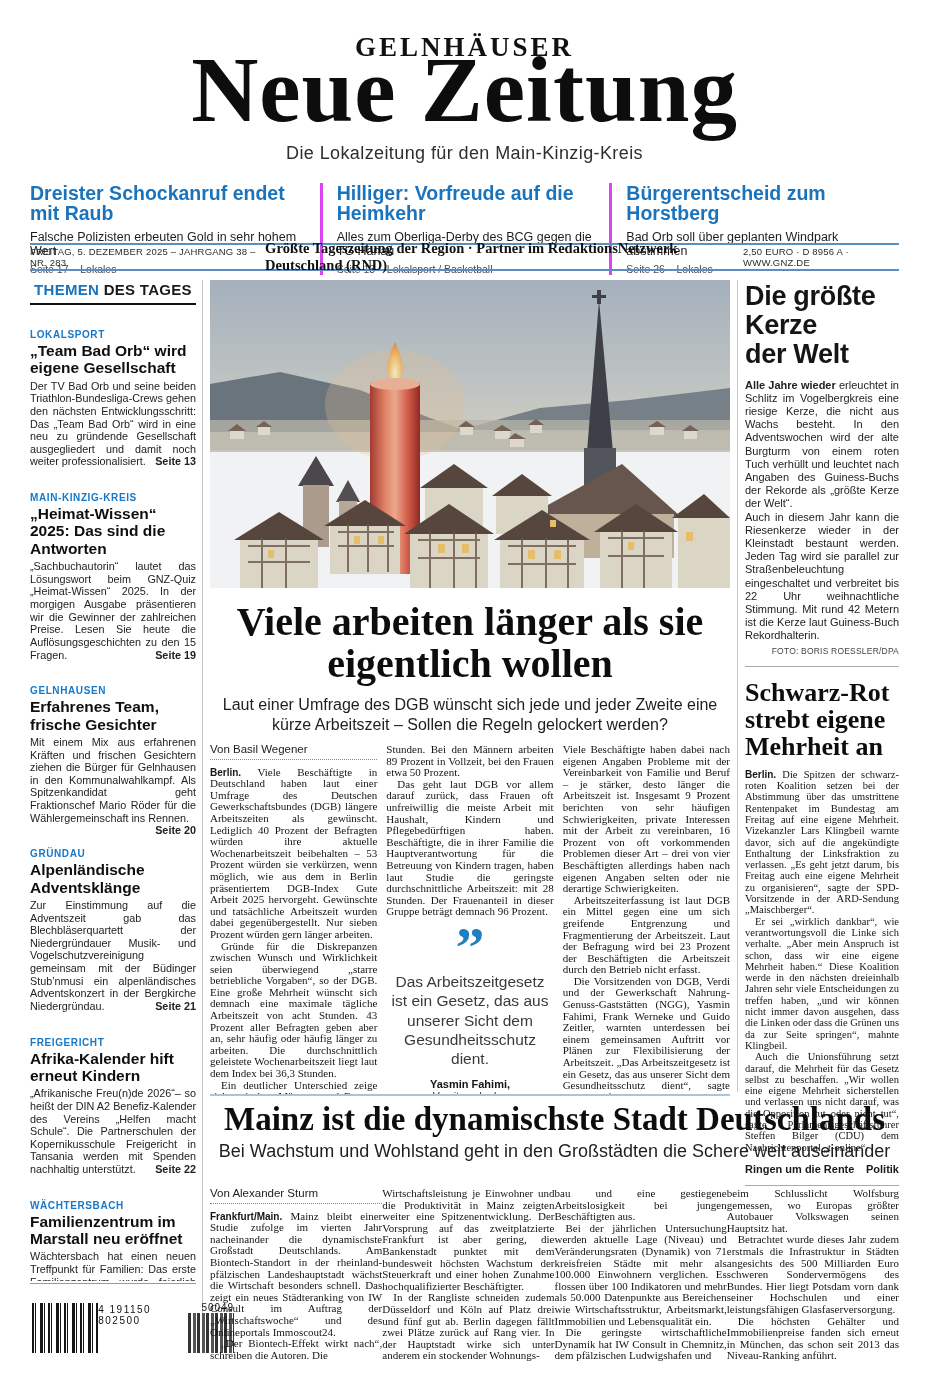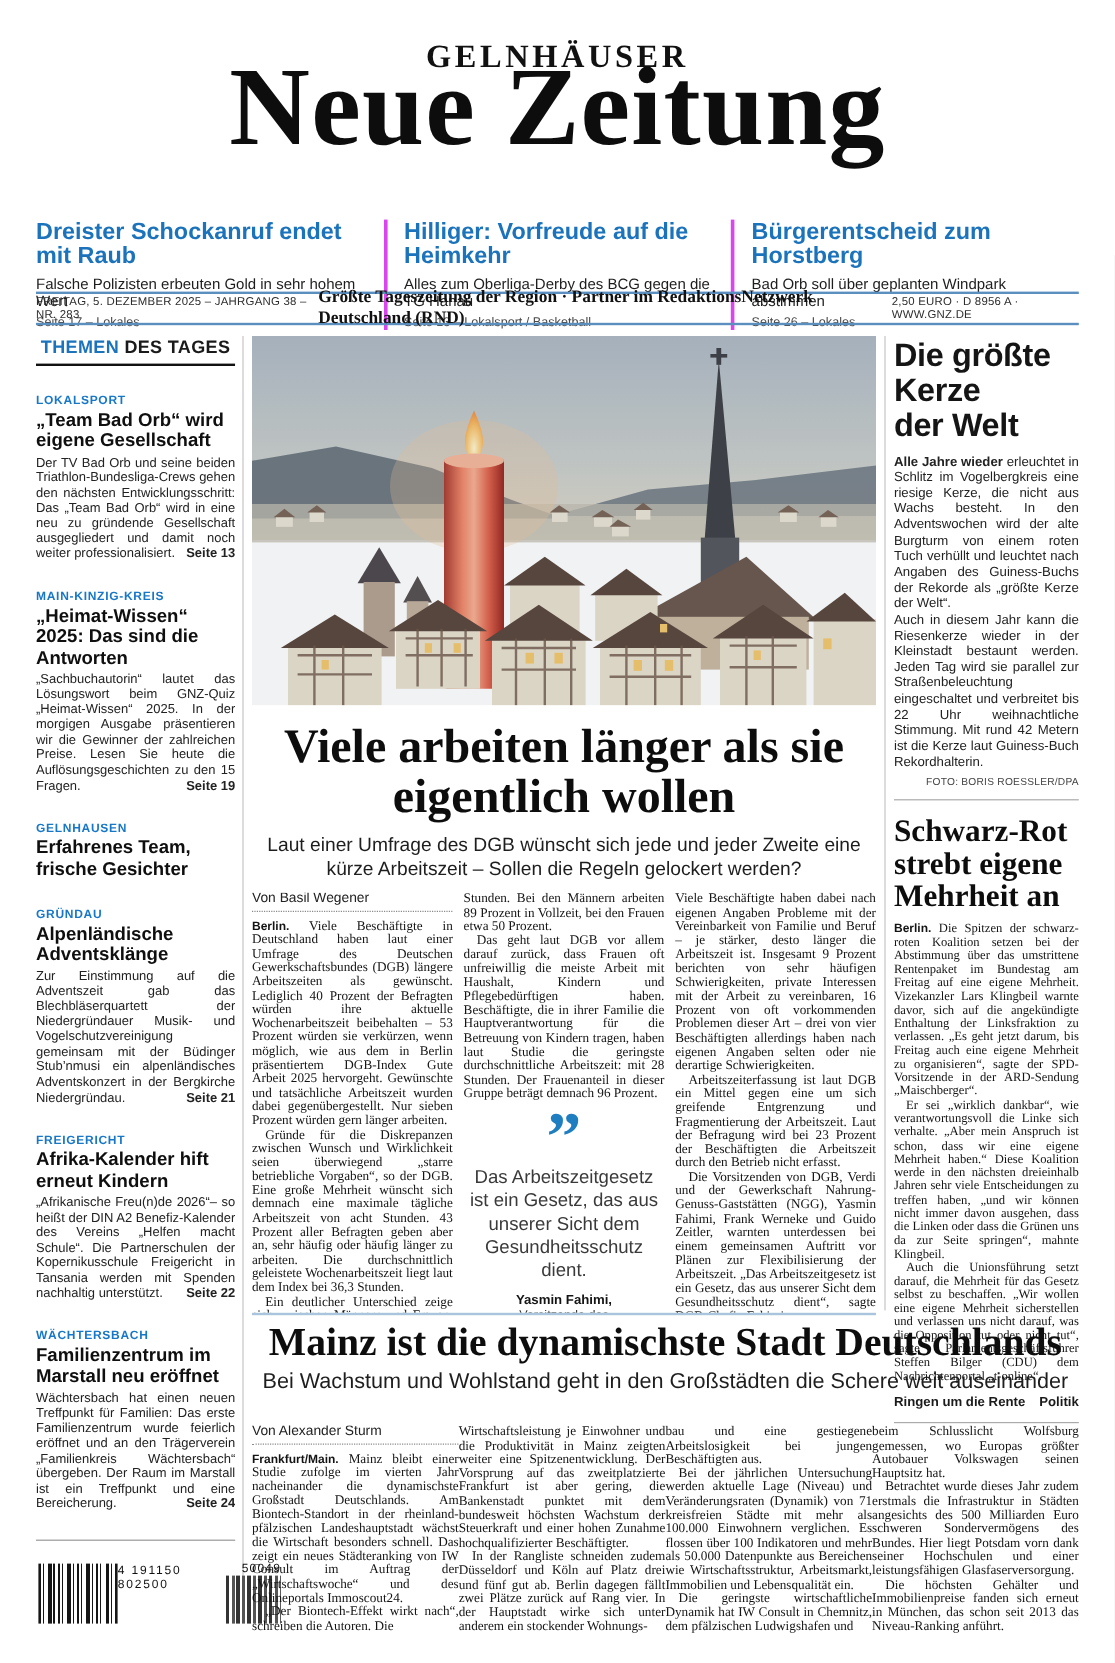--- a/index.html
+++ b/index.html
@@ -101,20 +101,21 @@
   #bottom-cols{top:1188px;left:210px;width:689px;height:178px;overflow:hidden;display:flex;}
 </style>
 </head>
 <body>
 
 <div id="page">
 
   <div id="masthead" class="abs">
     <div class="mast-kicker">GELNHÄUSER</div>
     <div class="mast-title">Neue Zeitung</div>
+    <div class="mast-tag">Die Lokalzeitung für den Main-Kinzig-Kreis</div>
   </div>
 
   <div id="teasers" class="abs">
     <div class="teaser">
       <div class="teaser-title">Dreister Schockanruf endet mit Raub</div>
       <div class="teaser-sub">Falsche Polizisten erbeuten Gold in sehr hohem Wert</div>
       <div class="teaser-page">Seite 17 – Lokales</div>
     </div>
     <div class="teaser">
       <div class="teaser-title">Hilliger: Vorfreude auf die Heimkehr</div>
@@ -148,20 +149,21 @@
       <div class="sb-body"><span>Der TV Bad Orb und seine beiden Triathlon-Bundesliga-Crews gehen den nächsten Entwicklungsschritt: Das „Team Bad Orb“ wird in eine neu zu gründende Gesellschaft ausgegliedert und damit noch weiter professionalisiert.</span> <span class="pg">Seite 13</span></div>
     </div>
     <div class="sb-item">
       <div class="sb-kicker">MAIN-KINZIG-KREIS</div>
       <div class="sb-title">„Heimat-Wissen“ 2025: Das sind die Antworten</div>
       <div class="sb-body"><span>„Sachbuchautorin“ lautet das Lösungswort beim GNZ-Quiz „Heimat-Wissen“ 2025. In der morgigen Ausgabe präsentieren wir die Gewinner der zahlreichen Preise. Lesen Sie heute die Auflösungsgeschichten zu den 15 Fragen.</span> <span class="pg">Seite 19</span></div>
     </div>
     <div class="sb-item">
       <div class="sb-kicker">GELNHAUSEN</div>
       <div class="sb-title">Erfahrenes Team, frische Gesichter</div>
+      <div class="sb-body"><span>Mit einem Mix aus erfahrenen Kräften und frischen Gesichtern ziehen die Bürger für Gelnhausen in den Kommunalwahlkampf. Als Spitzenkandidat geht Fraktionschef Mario Röder für die Wählergemeinschaft ins Rennen.</span> <span class="pg">Seite 20</span></div>
     </div>
     <div class="sb-item">
       <div class="sb-kicker">GRÜNDAU</div>
       <div class="sb-title">Alpenländische Adventsklänge</div>
       <div class="sb-body"><span>Zur Einstimmung auf die Adventszeit gab das Blechbläserquartett der Niedergründauer Musik- und Vogelschutzvereinigung gemeinsam mit der Büdinger Stub’nmusi ein alpenländisches Adventskonzert in der Bergkirche Niedergründau.</span> <span class="pg">Seite 21</span></div>
     </div>
     <div class="sb-item">
       <div class="sb-kicker">FREIGERICHT</div>
       <div class="sb-title">Afrika-Kalender hift erneut Kindern</div>
       <div class="sb-body"><span>„Afrikanische Freu(n)de 2026“– so heißt der DIN A2 Benefiz-Kalender des Vereins „Helfen macht Schule“. Die Partnerschulen der Kopernikusschule Freigericht in Tansania werden mit Spenden nachhaltig unterstützt.</span> <span class="pg">Seite 22</span></div>

